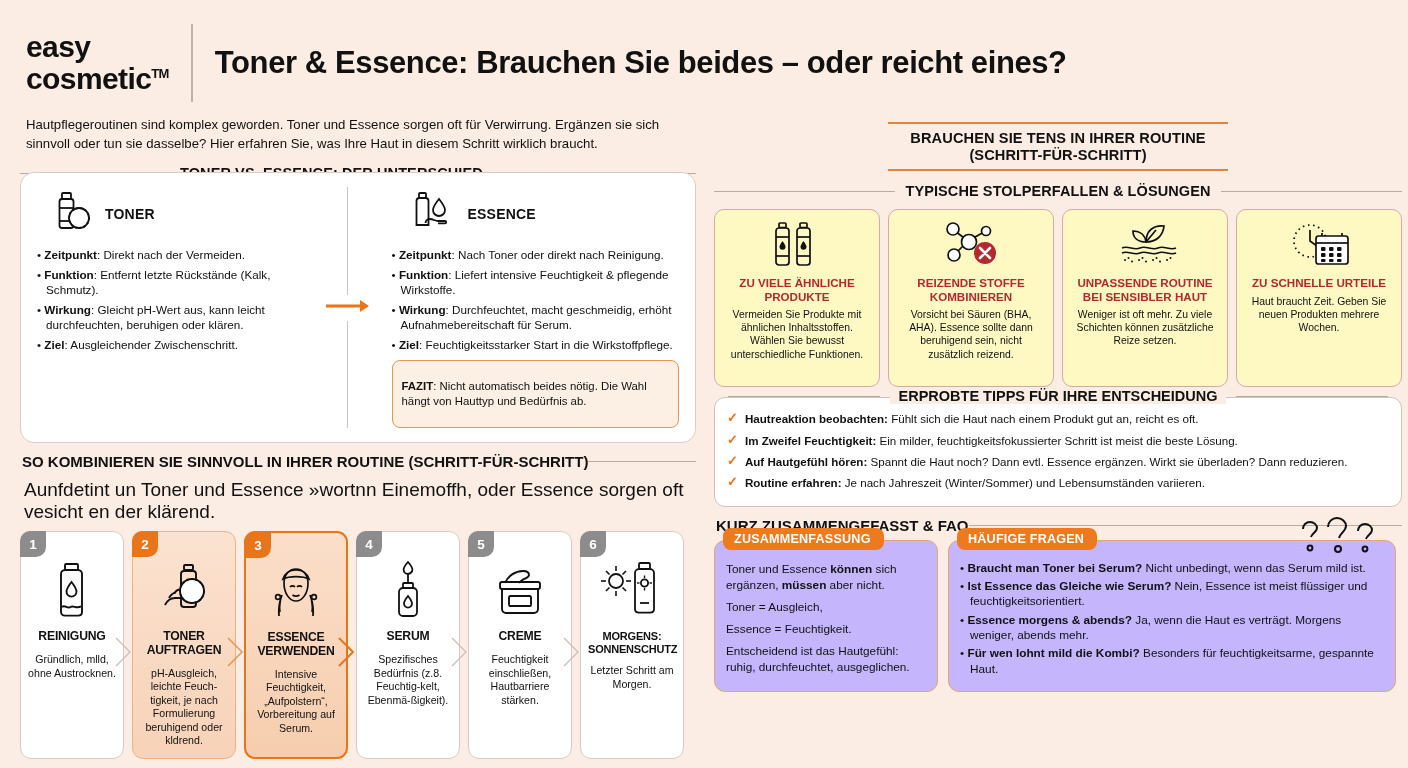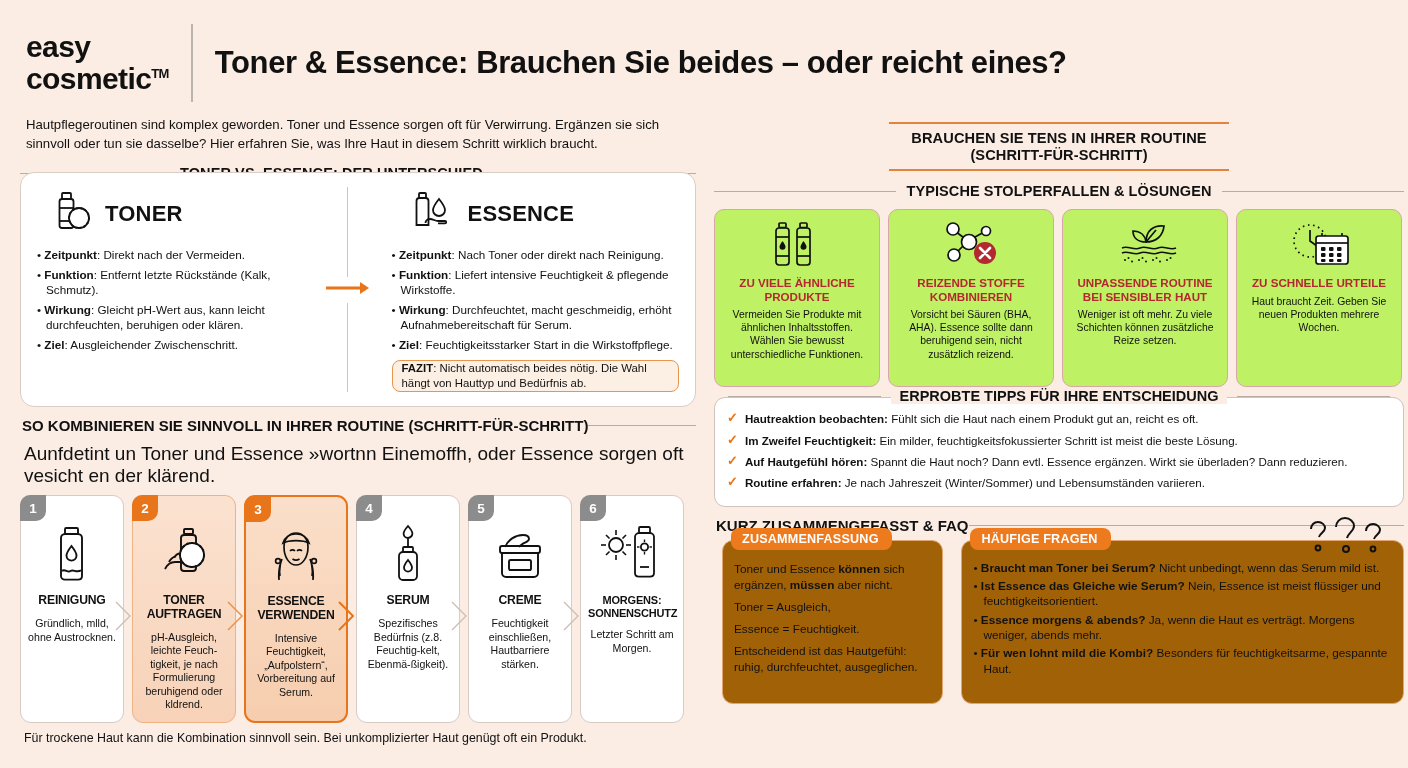--- a/index.html
+++ b/index.html
@@ -45,36 +45,36 @@
     border-radius: 14px;
     margin-top: -9px;
     padding: 14px 16px 14px 16px;
     display: flex;
     width: 676px;
     min-height: 220px;
   }
   .cmp-side { width: 278px; }
   .cmp-side.right { width: 300px; }
   .cmp-title-row { display: flex; align-items: center; gap: 14px; margin: 4px 0 10px 16px; }
-  .cmp-title { font-size: 22px; font-weight: 800; letter-spacing: 0.2px; }
+  .cmp-title { font-size: 14px; font-weight: 800; letter-spacing: 0.2px; }
   .cmp-list { list-style: none; font-size: 11.7px; line-height: 1.32; }
   .cmp-list li { margin-bottom: 4px; padding-left: 9px; text-indent: -9px; }
   .cmp-list li b { font-weight: 700; }
 
   .cmp-mid { width: 92px; display: flex; flex-direction: column; align-items: center; position: relative; }
   .cmp-mid .vline { width: 1px; background: #cfc4bd; flex: 1 1 auto; }
   .cmp-mid .arrow { margin: 4px 0 4px 0; }
   .cmp-mid .midtxt { font-size: 9.6px; font-weight: 700; line-height: 1.3; text-align: center; color: #1a1a1a; }
 
   .fazit {
     margin-top: 8px;
     background: #FCEFE3;
     border: 1.3px solid #E8954E;
     border-radius: 8px;
-    padding: 0 9px;
+    padding: 18px 9px;
     font-size: 11.4px;
     line-height: 1.33;
   }
   .fazit b { font-weight: 800; }
 
   
   .routine-sub { font-size: 19px; margin: 9px 0 8px 4px; }
   .steps { display: flex; gap: 8px; position: relative; }
   .step {
     position: relative;
@@ -106,21 +106,21 @@
   .routine-foot { font-size: 12.4px; margin: 8px 0 0 4px; }
 
   
   .rbanner { text-align: center; margin: 14px auto 0 auto; width: 340px; }
   .rbanner .bar { height: 2px; background: #E0853B; }
   .rbanner .t { font-size: 14.6px; font-weight: 800; line-height: 1.18; padding: 6px 0 5px 0; letter-spacing: 0.1px; }
 
   .pits { display: flex; gap: 8px; margin-top: 10px; }
   .pit {
     width: 166px;
-    background: #bef264;
+    background: #fef9c3;
     border: 1.3px solid #d8a7a7;
     border-radius: 10px;
     padding: 10px 8px 10px 8px;
     text-align: center;
     min-height: 178px;
   }
   .pit .ico { height: 50px; display: flex; align-items: center; justify-content: center; margin-bottom: 6px; }
   .pit .t { font-size: 11.6px; font-weight: 800; color: #B3292F; line-height: 1.14; margin-bottom: 5px; }
   .pit .d { font-size: 10.4px; line-height: 1.28; }
 
@@ -130,26 +130,25 @@
     border-radius: 11px;
     margin-top: 8px;
     padding: 13px 12px 10px 12px;
   }
   .tip { display: flex; gap: 7px; font-size: 11.6px; line-height: 1.3; margin-bottom: 6px; }
   .tip .ck { color: #E8751A; font-weight: 800; font-size: 13px; line-height: 1; }
   .tip b { font-weight: 800; }
 
   .faqrow { display: flex; gap: 10px; margin-top: 6px; position: relative; }
   .fbox {
-    background: #a16207;
+    background: #c4b5fd;
     border: 1.3px solid #E2A771;
     border-radius: 11px;
-    padding: 20px 11px 22px 11px;
+    padding: 20px 11px 10px 11px;
     position: relative;
-    margin-left: 8px;
   }
   .fbox.sum { width: 224px; min-height: 140px; }
   .fbox.faq { width: 448px; min-height: 140px; }
   .ftag {
     position: absolute; top: -13px; left: 8px;
     background: #EE7A1E; color: #fff;
     font-size: 12.6px; font-weight: 800;
     padding: 4px 13px 4px 11px; border-radius: 8px;
     letter-spacing: 0.2px;
   }

